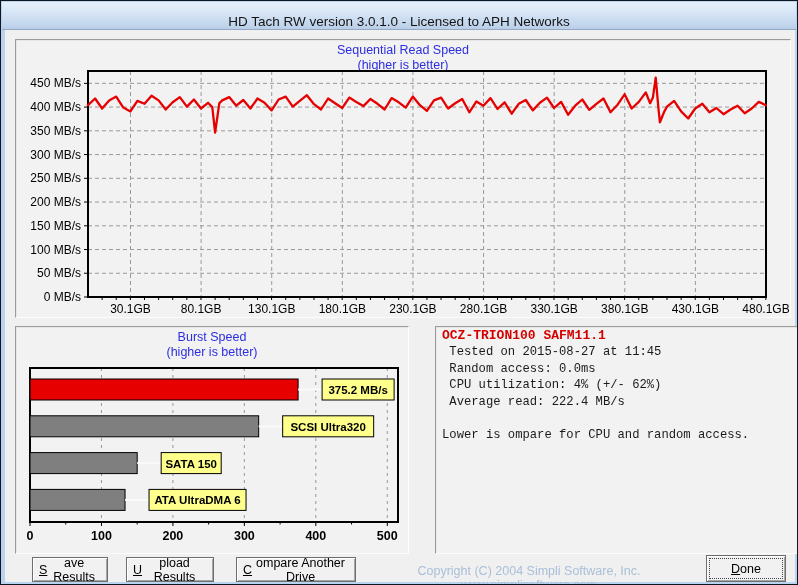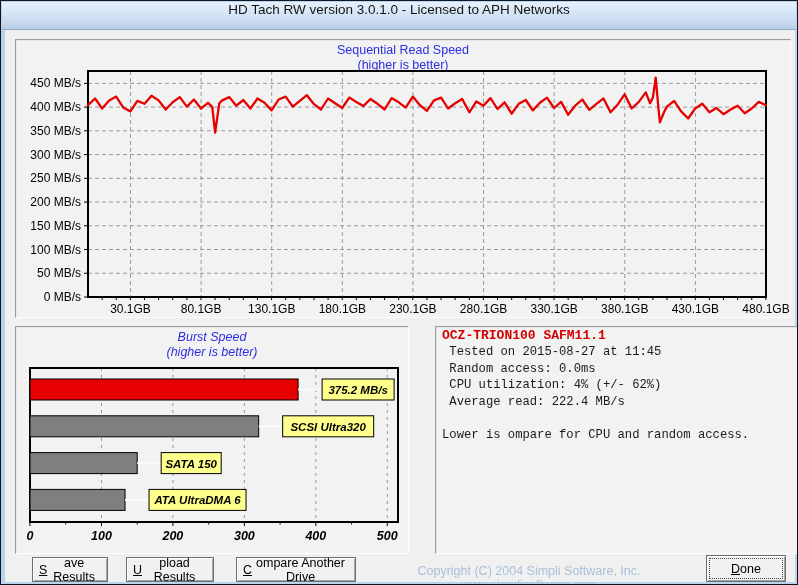--- a/index.html
+++ b/index.html
@@ -4,36 +4,36 @@
 <style>
   html,body { margin:0; padding:0; background:#d7d7d7; font-family:"Liberation Sans", sans-serif; }
   .window {
     position:relative; width:798px; height:585px; box-sizing:border-box;
     background:#b9d4ee; border:1px solid #10161f; overflow:hidden;
   }
   .titlebar {
     position:absolute; left:1px; top:1px; width:794px; height:27px;
     background:linear-gradient(180deg,#e6f0fb 0%,#d5e4f5 45%,#b9cfe8 100%);
     border-bottom:1px solid #93a8c2;
-    display:flex; align-items:flex-start; justify-content:center;
+    display:flex; align-items:flex-end; justify-content:center;
     font-size:13.5px; color:#141414;
   }
   .client {
     position:absolute; left:4px; top:29px; width:790px; height:552px;
     background:#f0f0f0;
   }
   .panel {
     position:absolute; box-sizing:border-box; background:#f2f2f2;
     border:1px solid; border-color:#9b9b9b #fdfdfd #fdfdfd #9b9b9b;
     box-shadow: inset 1px 1px 0 #e6e6e6;
   }
   .chart-title-block { position:absolute; left:0; top:3px; width:100%; text-align:center;
     color:var(--chart-title,#2d2de1); font-size:12.5px; line-height:15px; }
   .seq-panel   { left:10px; top:9px;  width:776px; height:279px; }
-  .burst-panel { left:10px; top:296px; width:394px; height:228px;font-style:italic; }
+  .burst-panel { left:10px; top:296px; width:394px; height:228px; }
   .info-panel  { left:430px; top:296px; width:376px; height:228px; padding:0 6px;font-family:Liberation Mono, monospace; }
   .info-title { color:var(--drive-title,#d40000); font-weight:bold; font-size:13px; line-height:17px; }
   .info-line  { font-size:12.2px; line-height:16.5px; white-space:pre; color:#1a1a1a; }
   svg { position:absolute; left:0; top:0; }
   .btn {
     position:absolute; box-sizing:border-box;
     background:#f1f1f1; border:1px solid #6e6e6e;
     box-shadow: inset 1px 1px 0 #ffffff, inset -1px -1px 0 #a6a6a6;
     font-family:"Liberation Sans", sans-serif; font-size:12.5px; color:#000;
     display:flex; align-items:center; justify-content:center; cursor:default;

